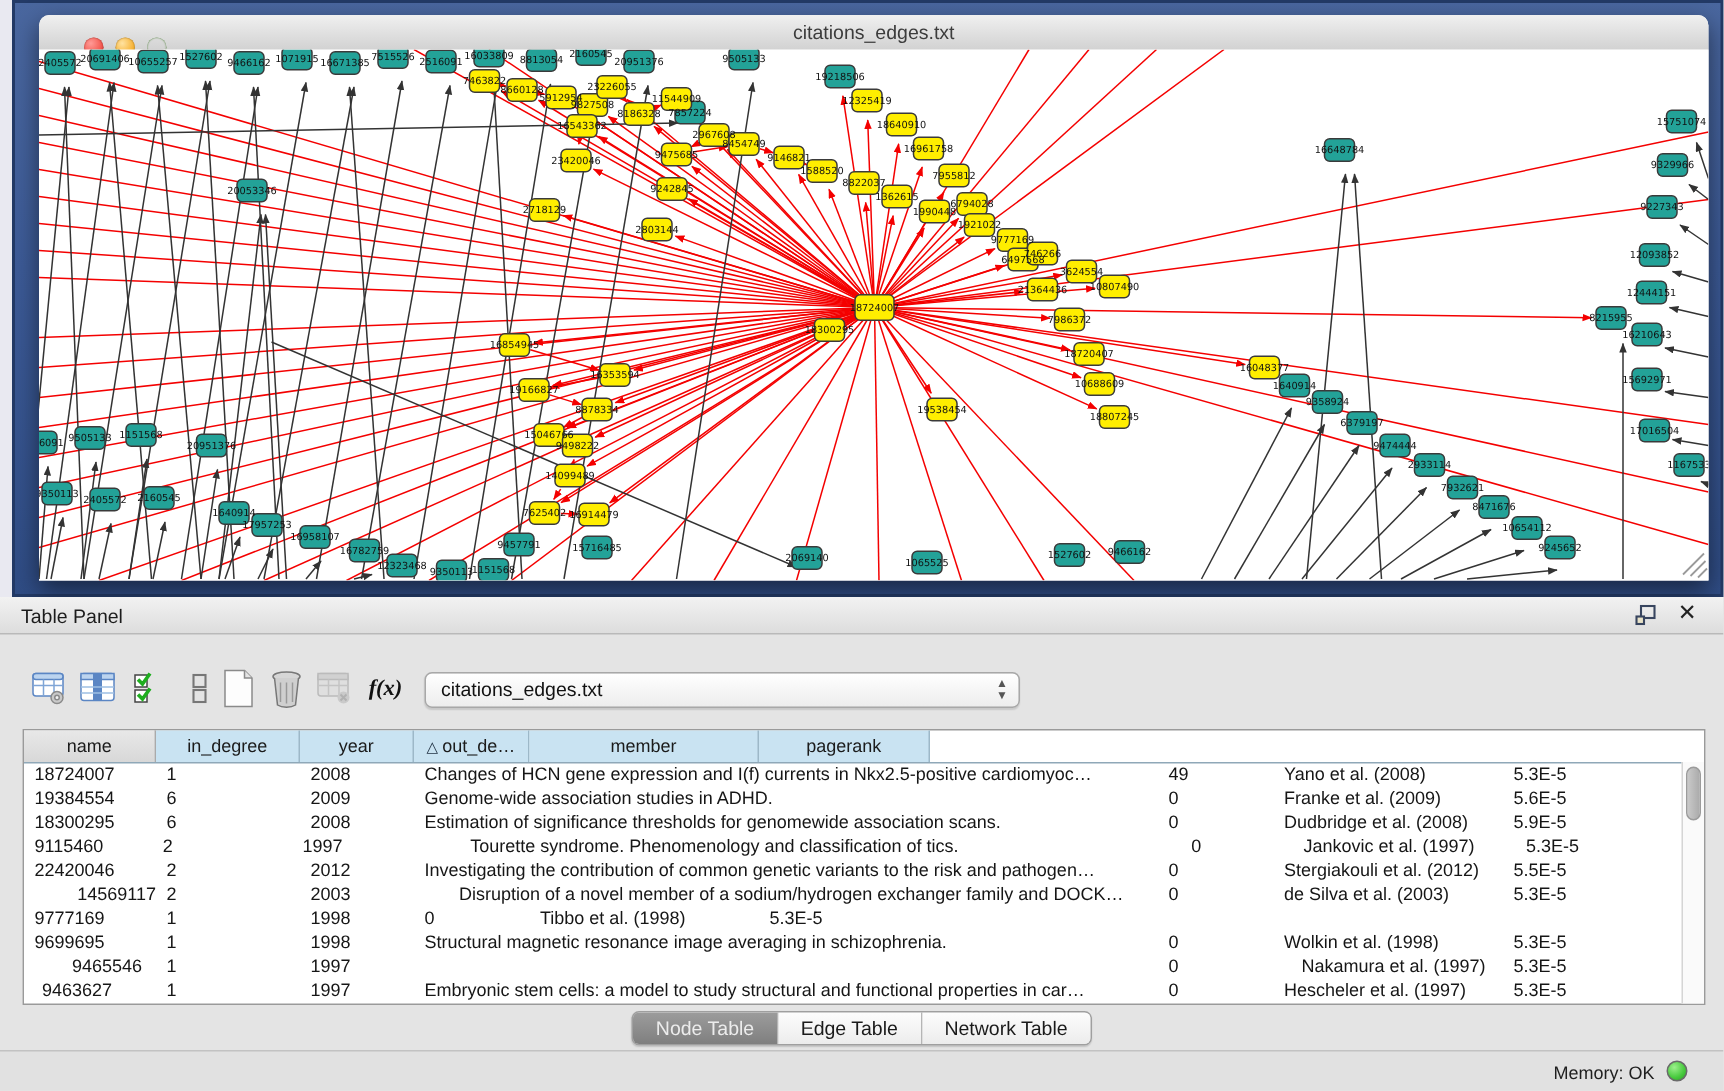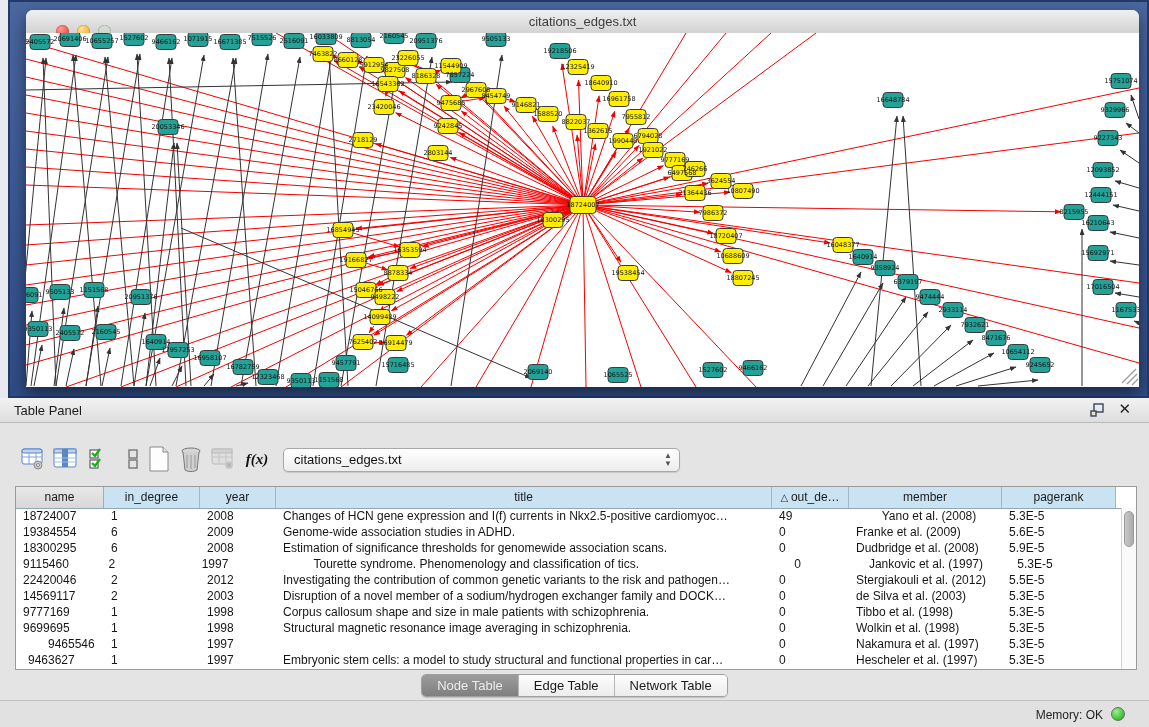--- a/index.html
+++ b/index.html
@@ -564,33 +564,32 @@
       <span>citations_edges.txt</span>
       <span class="stepper">▲<br>▼</span>
     </div>
   </div>
 
   <div id="data-table">
     <div id="hdr-row">
         <div class="hc first" style="width: 88px;">name</div>
         <div class="hc" style="width: 96px;">in_degree</div>
         <div class="hc" style="width: 76px;">year</div>
-        <div class="hc" style="width: 496px;">title</div>
         <div class="hc" style="width: 77px;"><span class="sort-tri">△ </span>out_de…</div>
         <div class="hc" style="width: 153px;">member</div>
         <div class="hc" style="width: 114px;">pagerank</div>
       </div>
     <div id="rows-wrap">
         <div class="drow">
           <div class="dc" style="width: 88px;">18724007</div>
           <div class="dc" style="width: 96px;">1</div>
           <div class="dc" style="width: 76px;">2008</div>
           <div class="dc" style="width: 496px;">Changes of HCN gene expression and I(f) currents in Nkx2.5-positive cardiomyoc…</div>
           <div class="dc" style="width: 77px;">49</div>
-          <div class="dc" style="width: 153px; text-align: center;">Yano et al. (2008)</div>
+          <div class="dc" style="width: 153px;">Yano et al. (2008)</div>
           <div class="dc" style="width: 114px;">5.3E-5</div>
         </div>
         <div class="drow">
           <div class="dc" style="width: 88px;">19384554</div>
           <div class="dc" style="width: 96px;">6</div>
           <div class="dc" style="width: 76px;">2009</div>
           <div class="dc" style="width: 496px;">Genome-wide association studies in ADHD.</div>
           <div class="dc" style="width: 77px;">0</div>
           <div class="dc" style="width: 153px;">Franke et al. (2009)</div>
           <div class="dc" style="width: 114px;">5.6E-5</div>
@@ -616,53 +615,52 @@
         <div class="drow">
           <div class="dc" style="width: 88px;">22420046</div>
           <div class="dc" style="width: 96px;">2</div>
           <div class="dc" style="width: 76px;">2012</div>
           <div class="dc" style="width: 496px;">Investigating the contribution of common genetic variants to the risk and pathogen…</div>
           <div class="dc" style="width: 77px;">0</div>
           <div class="dc" style="width: 153px;">Stergiakouli et al. (2012)</div>
           <div class="dc" style="width: 114px;">5.5E-5</div>
         </div>
         <div class="drow">
-          <div class="dc" style="width: 88px;">14569117</div>
+          <div class="dc" style="width: 88px; text-align: right;">14569117</div>
           <div class="dc" style="width: 96px;">2</div>
           <div class="dc" style="width: 76px;">2003</div>
-          <div class="dc" style="width: 496px;">Disruption of a novel member of a sodium/hydrogen exchanger family and DOCK…</div>
+          <div class="dc" style="width: 496px; text-align: center;">Disruption of a novel member of a sodium/hydrogen exchanger family and DOCK…</div>
           <div class="dc" style="width: 77px;">0</div>
           <div class="dc" style="width: 153px;">de Silva et al. (2003)</div>
           <div class="dc" style="width: 114px;">5.3E-5</div>
         </div>
         <div class="drow">
           <div class="dc" style="width: 88px;">9777169</div>
           <div class="dc" style="width: 96px;">1</div>
           <div class="dc" style="width: 76px;">1998</div>
-          <div class="dc" style="width: 496px;">Corpus callosum shape and size in male patients with schizophrenia.</div>
           <div class="dc" style="width: 77px;">0</div>
           <div class="dc" style="width: 153px;">Tibbo et al. (1998)</div>
           <div class="dc" style="width: 114px;">5.3E-5</div>
         </div>
         <div class="drow">
           <div class="dc" style="width: 88px;">9699695</div>
           <div class="dc" style="width: 96px;">1</div>
           <div class="dc" style="width: 76px;">1998</div>
           <div class="dc" style="width: 496px;">Structural magnetic resonance image averaging in schizophrenia.</div>
           <div class="dc" style="width: 77px;">0</div>
           <div class="dc" style="width: 153px;">Wolkin et al. (1998)</div>
           <div class="dc" style="width: 114px;">5.3E-5</div>
         </div>
         <div class="drow">
           <div class="dc" style="width: 88px; padding-left: 32px;">9465546</div>
           <div class="dc" style="width: 96px;">1</div>
           <div class="dc" style="width: 76px;">1997</div>
           <div class="dc" style="width: 496px; margin-top: 48px;">Estimation of the future numbers of patients with mental disorders in Japan base…</div>
           <div class="dc" style="width: 77px;">0</div>
-          <div class="dc" style="width: 153px;">Nakamura et al. (1997)</div>
+          <div class="dc" style="width: 153px; text-align: center;">Nakamura et al. (1997)</div>
           <div class="dc" style="width: 114px;">5.3E-5</div>
         </div>
         <div class="drow">
           <div class="dc" style="width: 88px; padding-left: 12px;">9463627</div>
           <div class="dc" style="width: 96px;">1</div>
           <div class="dc" style="width: 76px;">1997</div>
           <div class="dc" style="width: 496px;">Embryonic stem cells: a model to study structural and functional properties in car…</div>
           <div class="dc" style="width: 77px;">0</div>
           <div class="dc" style="width: 153px;">Hescheler et al. (1997)</div>
           <div class="dc" style="width: 114px;">5.3E-5</div>

